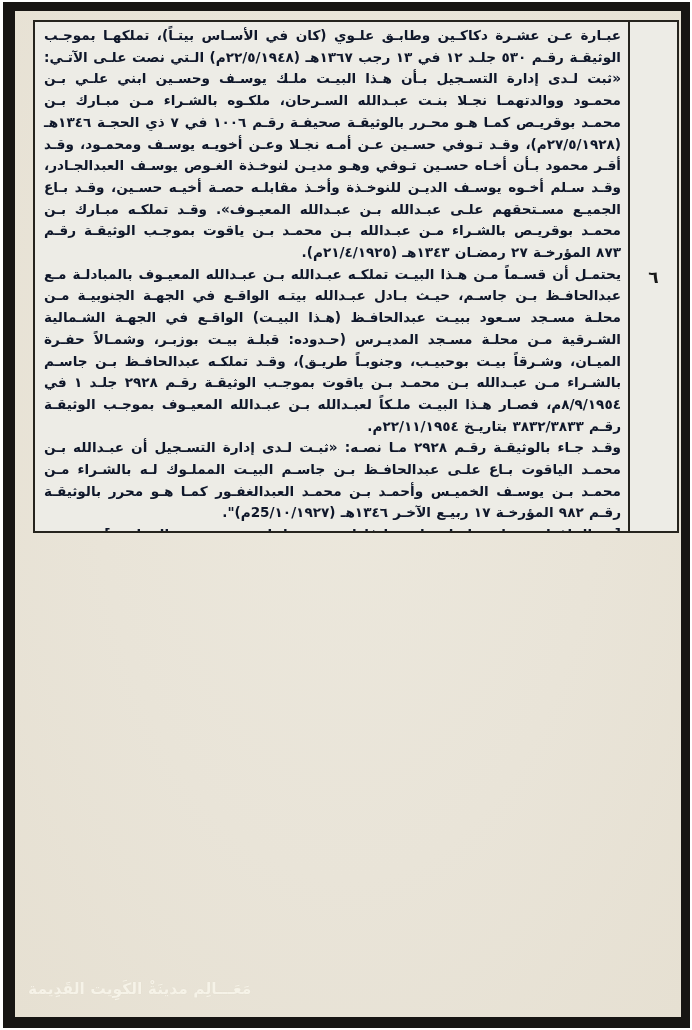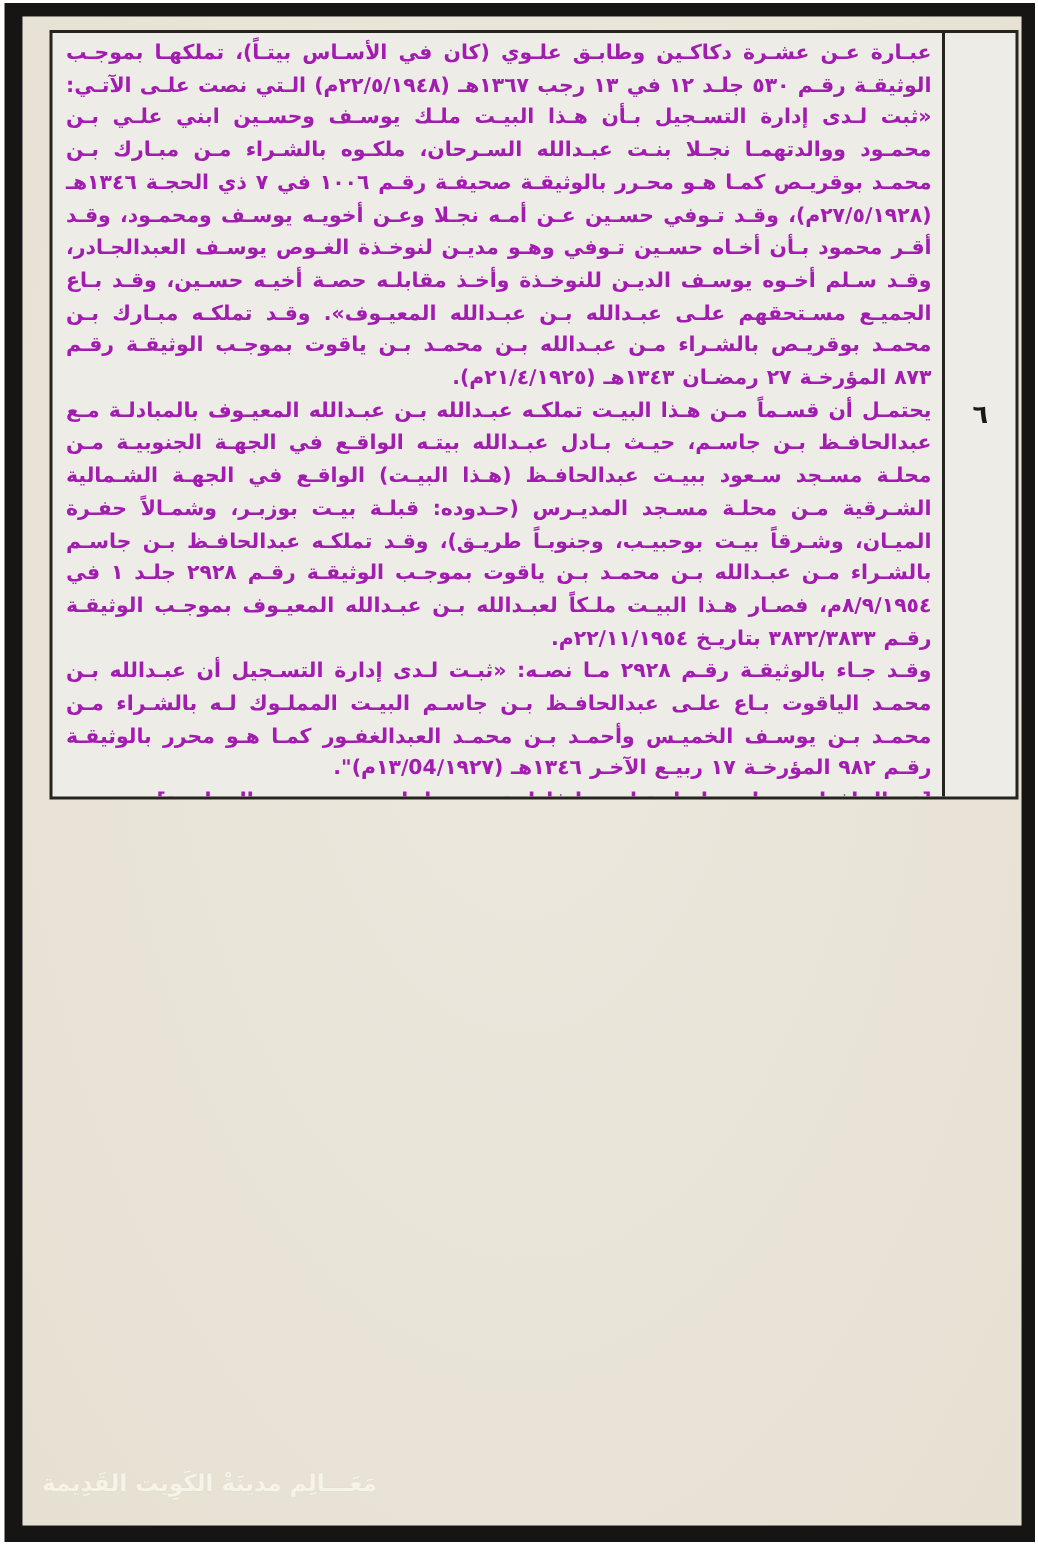--- a/index.html
+++ b/index.html
@@ -52,21 +52,21 @@
     padding: 3px 7px 3px 9px;
     overflow: hidden;
   }
   .text-col p {
     margin: 0;
     direction: rtl;
     text-align: justify;
     font-size: 13.6px;
     line-height: 21.7px;
     font-weight: 700;
-    color: #a21caf;
+    color: #0f172a;
     word-spacing: 0.5px;
   }
   .text-col p.short {
     text-align: right;
   }
   .watermark {
     position: absolute;
     left: 28px;
     top: 980px;
     direction: rtl;
@@ -84,20 +84,20 @@
 <div class="page">
   <div class="frame"></div>
 
   <div class="doc-box">
     <div class="num-col">
       <span class="num">٦</span>
     </div>
     <div class="text-col">
       <p>عبـارة عـن عشـرة دكاكـين وطابـق علـوي (كان في الأسـاس بيتـاً)، تملكهـا بموجـب الوثيقـة رقـم ٥٣٠ جلـد ١٢ في ١٣ رجب ١٣٦٧هـ (٢٢/٥/١٩٤٨م) الـتي نصت علـى الآتـي: «ثبت لـدى إدارة التسـجيل بـأن هـذا البيـت ملـك يوسـف وحسـين ابني علـي بـن محمـود ووالدتهمـا نجـلا بنـت عبـدالله السـرحان، ملكـوه بالشـراء مـن مبـارك بـن محمـد بوقريـص كمـا هـو محـرر بالوثيقـة صحيفـة رقـم ١٠٠٦ في ٧ ذي الحجـة ١٣٤٦هـ (٢٧/٥/١٩٢٨م)، وقـد تـوفي حسـين عـن أمـه نجـلا وعـن أخويـه يوسـف ومحمـود، وقـد أقـر محمود بـأن أخـاه حسـين تـوفي وهـو مديـن لنوخـذة الغـوص يوسـف العبدالجـادر، وقـد سـلم أخـوه يوسـف الديـن للنوخـذة وأخـذ مقابلـه حصـة أخيـه حسـين، وقـد بـاع الجميـع مسـتحقهم علـى عبـدالله بـن عبـدالله المعيـوف». وقـد تملكـه مبـارك بـن محمـد بوقريـص بالشـراء مـن عبـدالله بـن محمـد بـن ياقوت بموجـب الوثيقـة رقـم ٨٧٣ المؤرخـة ٢٧ رمضـان ١٣٤٣هـ (٢١/٤/١٩٢٥م).</p>
       <p>يحتمـل أن قسـماً مـن هـذا البيـت تملكـه عبـدالله بـن عبـدالله المعيـوف بالمبادلـة مـع عبدالحافـظ بـن جاسـم، حيـث بـادل عبـدالله بيتـه الواقـع في الجهـة الجنوبيـة مـن محلـة مسـجد سـعود ببيـت عبدالحافـظ (هـذا البيـت) الواقـع في الجهـة الشـمالية الشـرقية مـن محلـة مسـجد المديـرس (حـدوده: قبلـة بيـت بوزبـر، وشمـالاً حفـرة الميـان، وشـرقاً بيـت بوحبيـب، وجنوبـاً طريـق)، وقـد تملكـه عبدالحافـظ بـن جاسـم بالشـراء مـن عبـدالله بـن محمـد بـن ياقوت بموجـب الوثيقـة رقـم ٢٩٢٨ جلـد ١ في ٨/٩/١٩٥٤م، فصـار هـذا البيـت ملـكاً لعبـدالله بـن عبـدالله المعيـوف بموجـب الوثيقـة رقـم ٣٨٣٢/٣٨٣٣ بتاريـخ ٢٢/١١/١٩٥٤م.</p>
-      <p>وقـد جـاء بالوثيقـة رقـم ٢٩٢٨ مـا نصـه: «ثبـت لـدى إدارة التسـجيل أن عبـدالله بـن محمـد الياقوت بـاع علـى عبدالحافـظ بـن جاسـم البيـت المملـوك لـه بالشـراء مـن محمـد بـن يوسـف الخميـس وأحمـد بـن محمـد العبدالغفـور كمـا هـو محرر بالوثيقـة رقـم ٩٨٢ المؤرخـة ١٧ ربيـع الآخـر ١٣٤٦هـ (١٣/04/١٩٢٧م)".</p>
+      <p>وقـد جـاء بالوثيقـة رقـم ٢٩٢٨ مـا نصـه: «ثبـت لـدى إدارة التسـجيل أن عبـدالله بـن محمـد الياقوت بـاع علـى عبدالحافـظ بـن جاسـم البيـت المملـوك لـه بالشـراء مـن محمـد بـن يوسـف الخميـس وأحمـد بـن محمـد العبدالغفـور كمـا هـو محرر بالوثيقـة رقـم ٩٨٢ المؤرخـة ١٧ ربيـع الآخـر ١٣٤٦هـ (25/١٠/١٩٢٧م)".</p>
       <p class="short">[عبدالحافظ بن جاسم له ابنة اسمها فاطمة تزوجها ناصر بن منصور الجواهرة].</p>
 
     </div>
   </div>
 
   <div class="watermark">مَعَـــالِم مدينَةْ الكَوِيت القَدِيمة</div>
 </div>
 
 </body></html>

